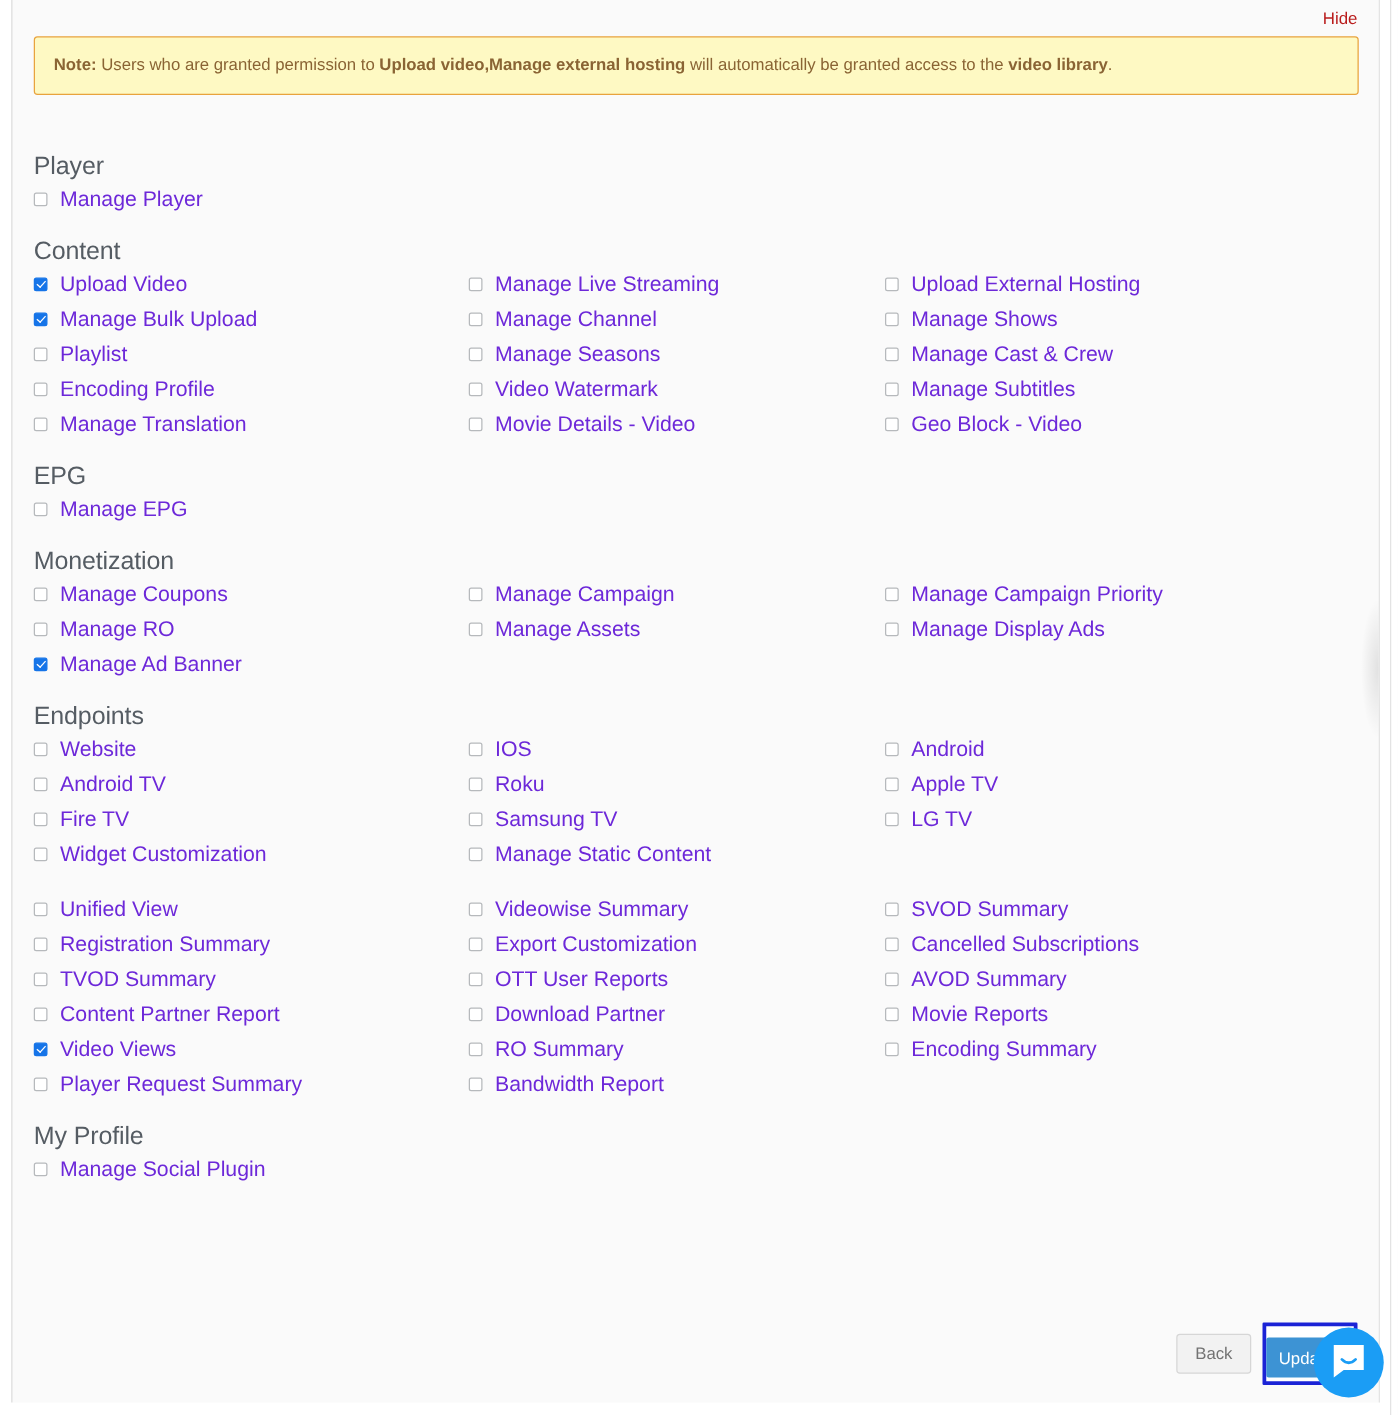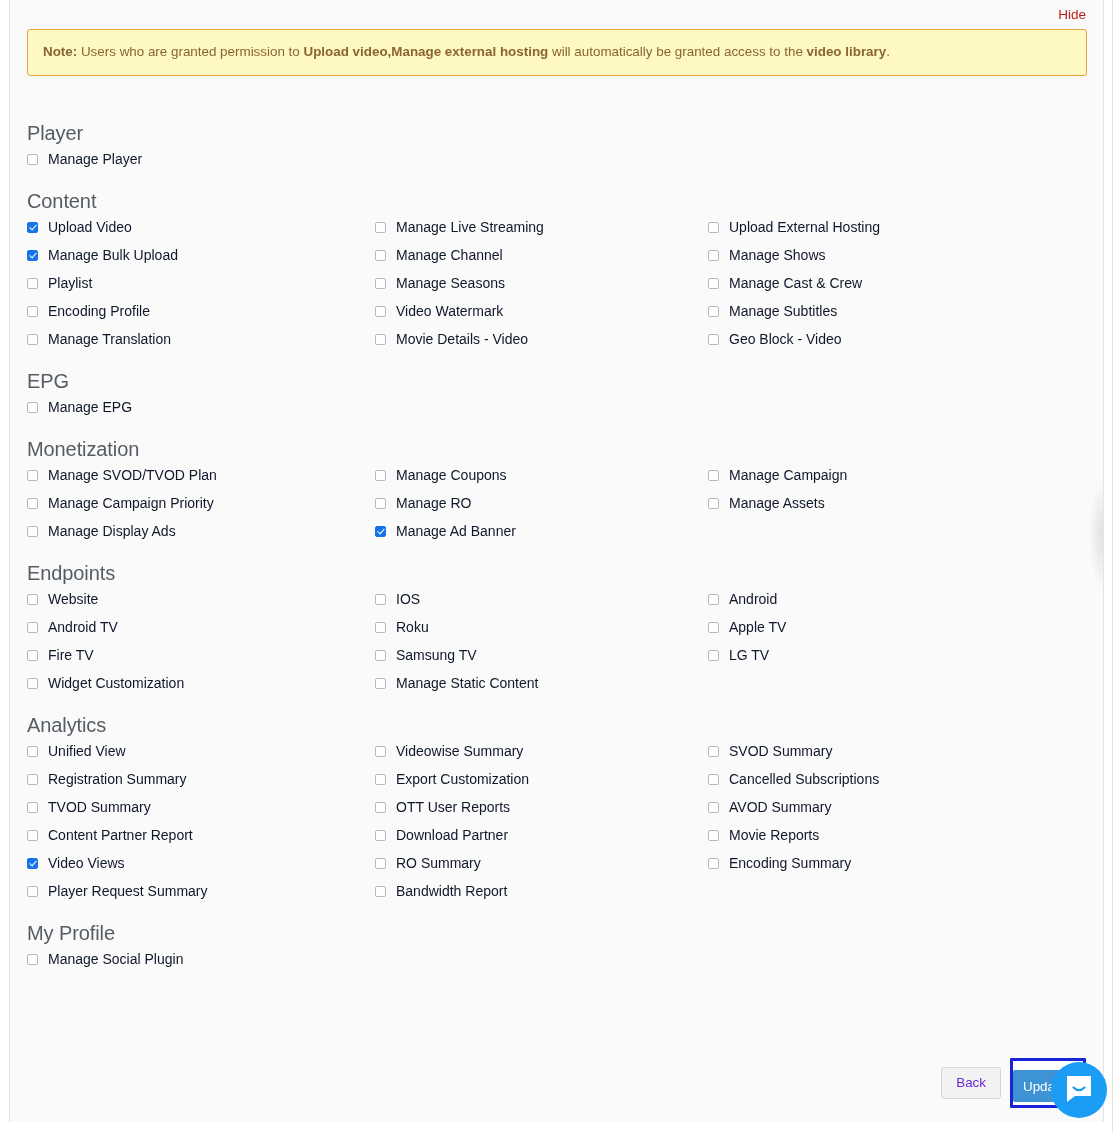--- a/index.html
+++ b/index.html
@@ -119,41 +119,41 @@
     left: 3px;
     top: 0.5px;
     width: 3px;
     height: 6px;
     border: solid #ffffff;
     border-width: 0 1.6px 1.6px 0;
     transform: rotate(42deg);
   }
 
   .opt-label {
-    color: #0f172a;
-    font-size: 14px;
+    color: #6d28d9;
+    font-size: 17px;
     line-height: 1;
     white-space: nowrap;
   }
   .sp-after-note{ height: 45px; }
 
   
   .footer {
     position: absolute;
     right: 17px;
     bottom: 14px;
     display: flex;
     align-items: center;
     gap: 0px;
   }
   .btn-back {
     background: #f2f2f2;
     border: 1px solid #d6d6d6;
     border-radius: 3px;
-    color: #6d28d9;
+    color: #737373;
     font-size: 13.4px;
     padding: 8px 14px;
     height: 32px;
     line-height: 14px;
     cursor: pointer;
     font-family: "Liberation Sans", sans-serif;
   }
   .update-wrap {
     position: relative;
     margin-left: 9px;
@@ -326,24 +326,20 @@
                 <span class="opt-label">Manage EPG</span>
               </label>
             </div>
             <div style="height: 16px;"></div>
           </div>
           <div class="section">
             <h3 class="section-title">Monetization</h3>
             <div class="grid">
               <label class="opt">
                 <span class="cbox"></span>
-                <span class="opt-label">Manage SVOD/TVOD Plan</span>
-              </label>
-              <label class="opt">
-                <span class="cbox"></span>
                 <span class="opt-label">Manage Coupons</span>
               </label>
               <label class="opt">
                 <span class="cbox"></span>
                 <span class="opt-label">Manage Campaign</span>
               </label>
               <label class="opt">
                 <span class="cbox"></span>
                 <span class="opt-label">Manage Campaign Priority</span>
               </label>
@@ -410,21 +406,20 @@
                 <span class="opt-label">Widget Customization</span>
               </label>
               <label class="opt">
                 <span class="cbox"></span>
                 <span class="opt-label">Manage Static Content</span>
               </label>
             </div>
             <div style="height: 16px;"></div>
           </div>
           <div class="section">
-            <h3 class="section-title">Analytics</h3>
             <div class="grid">
               <label class="opt">
                 <span class="cbox"></span>
                 <span class="opt-label">Unified View</span>
               </label>
               <label class="opt">
                 <span class="cbox"></span>
                 <span class="opt-label">Videowise Summary</span>
               </label>
               <label class="opt">

